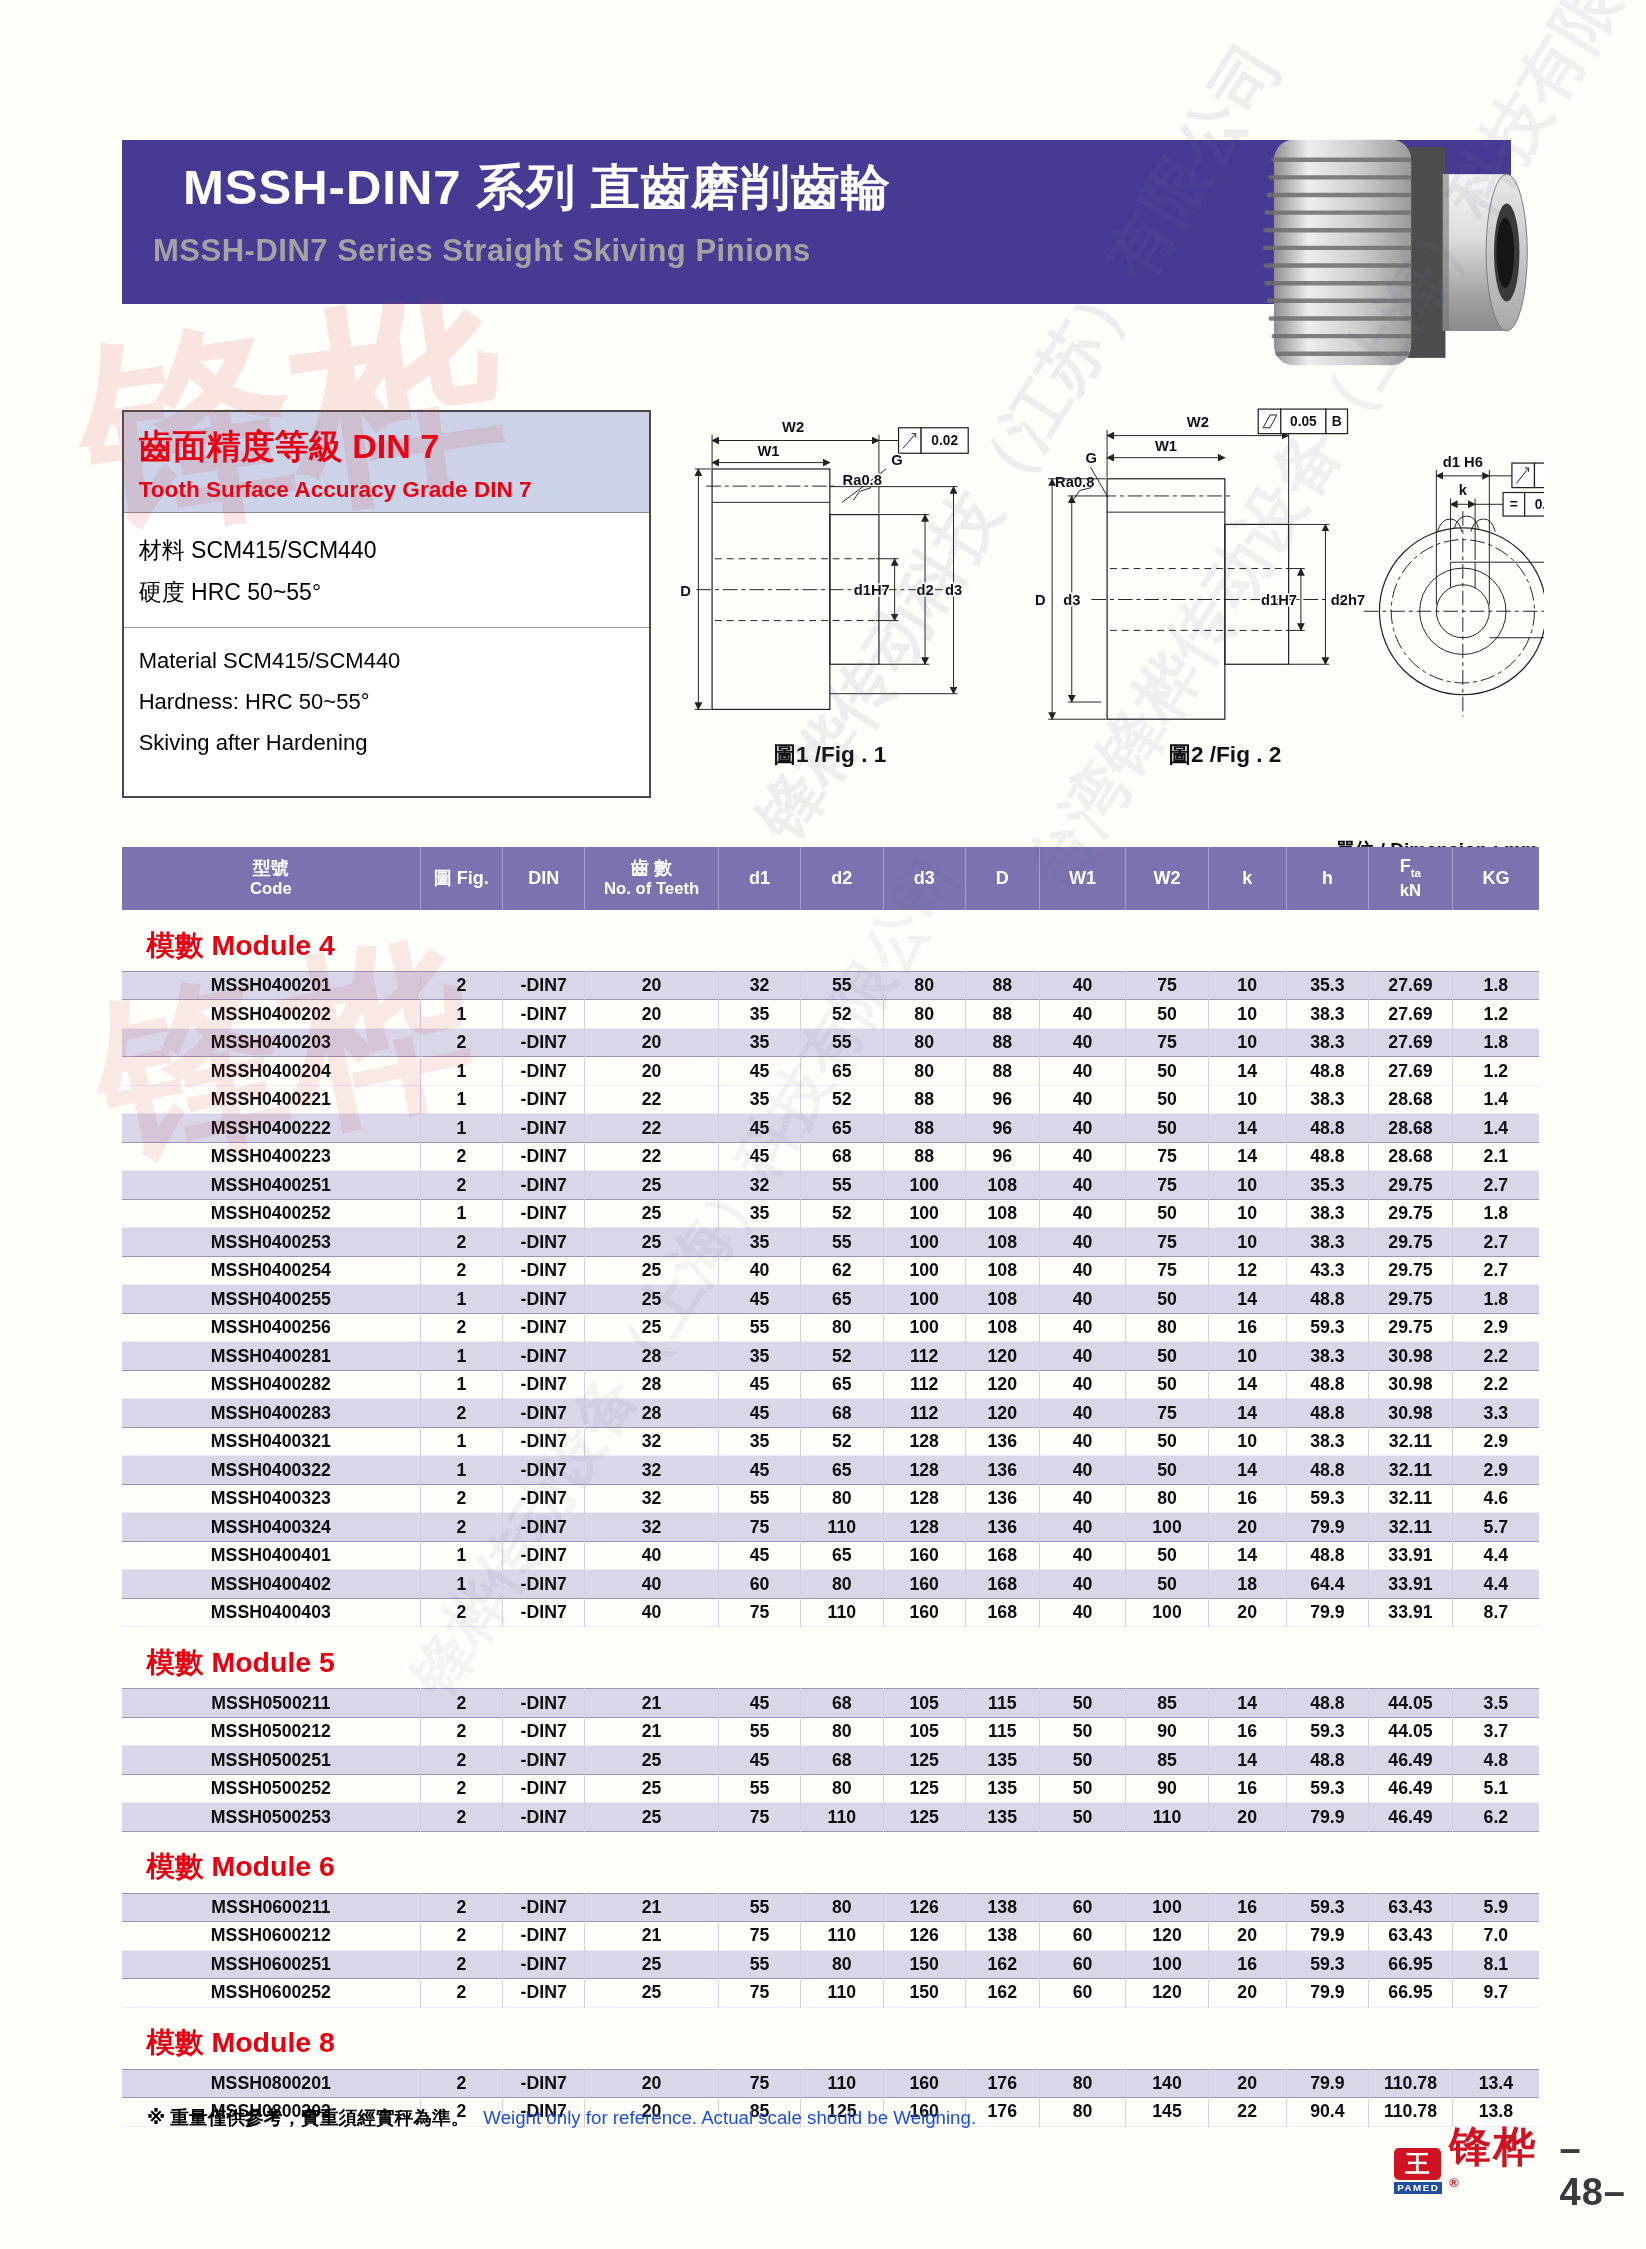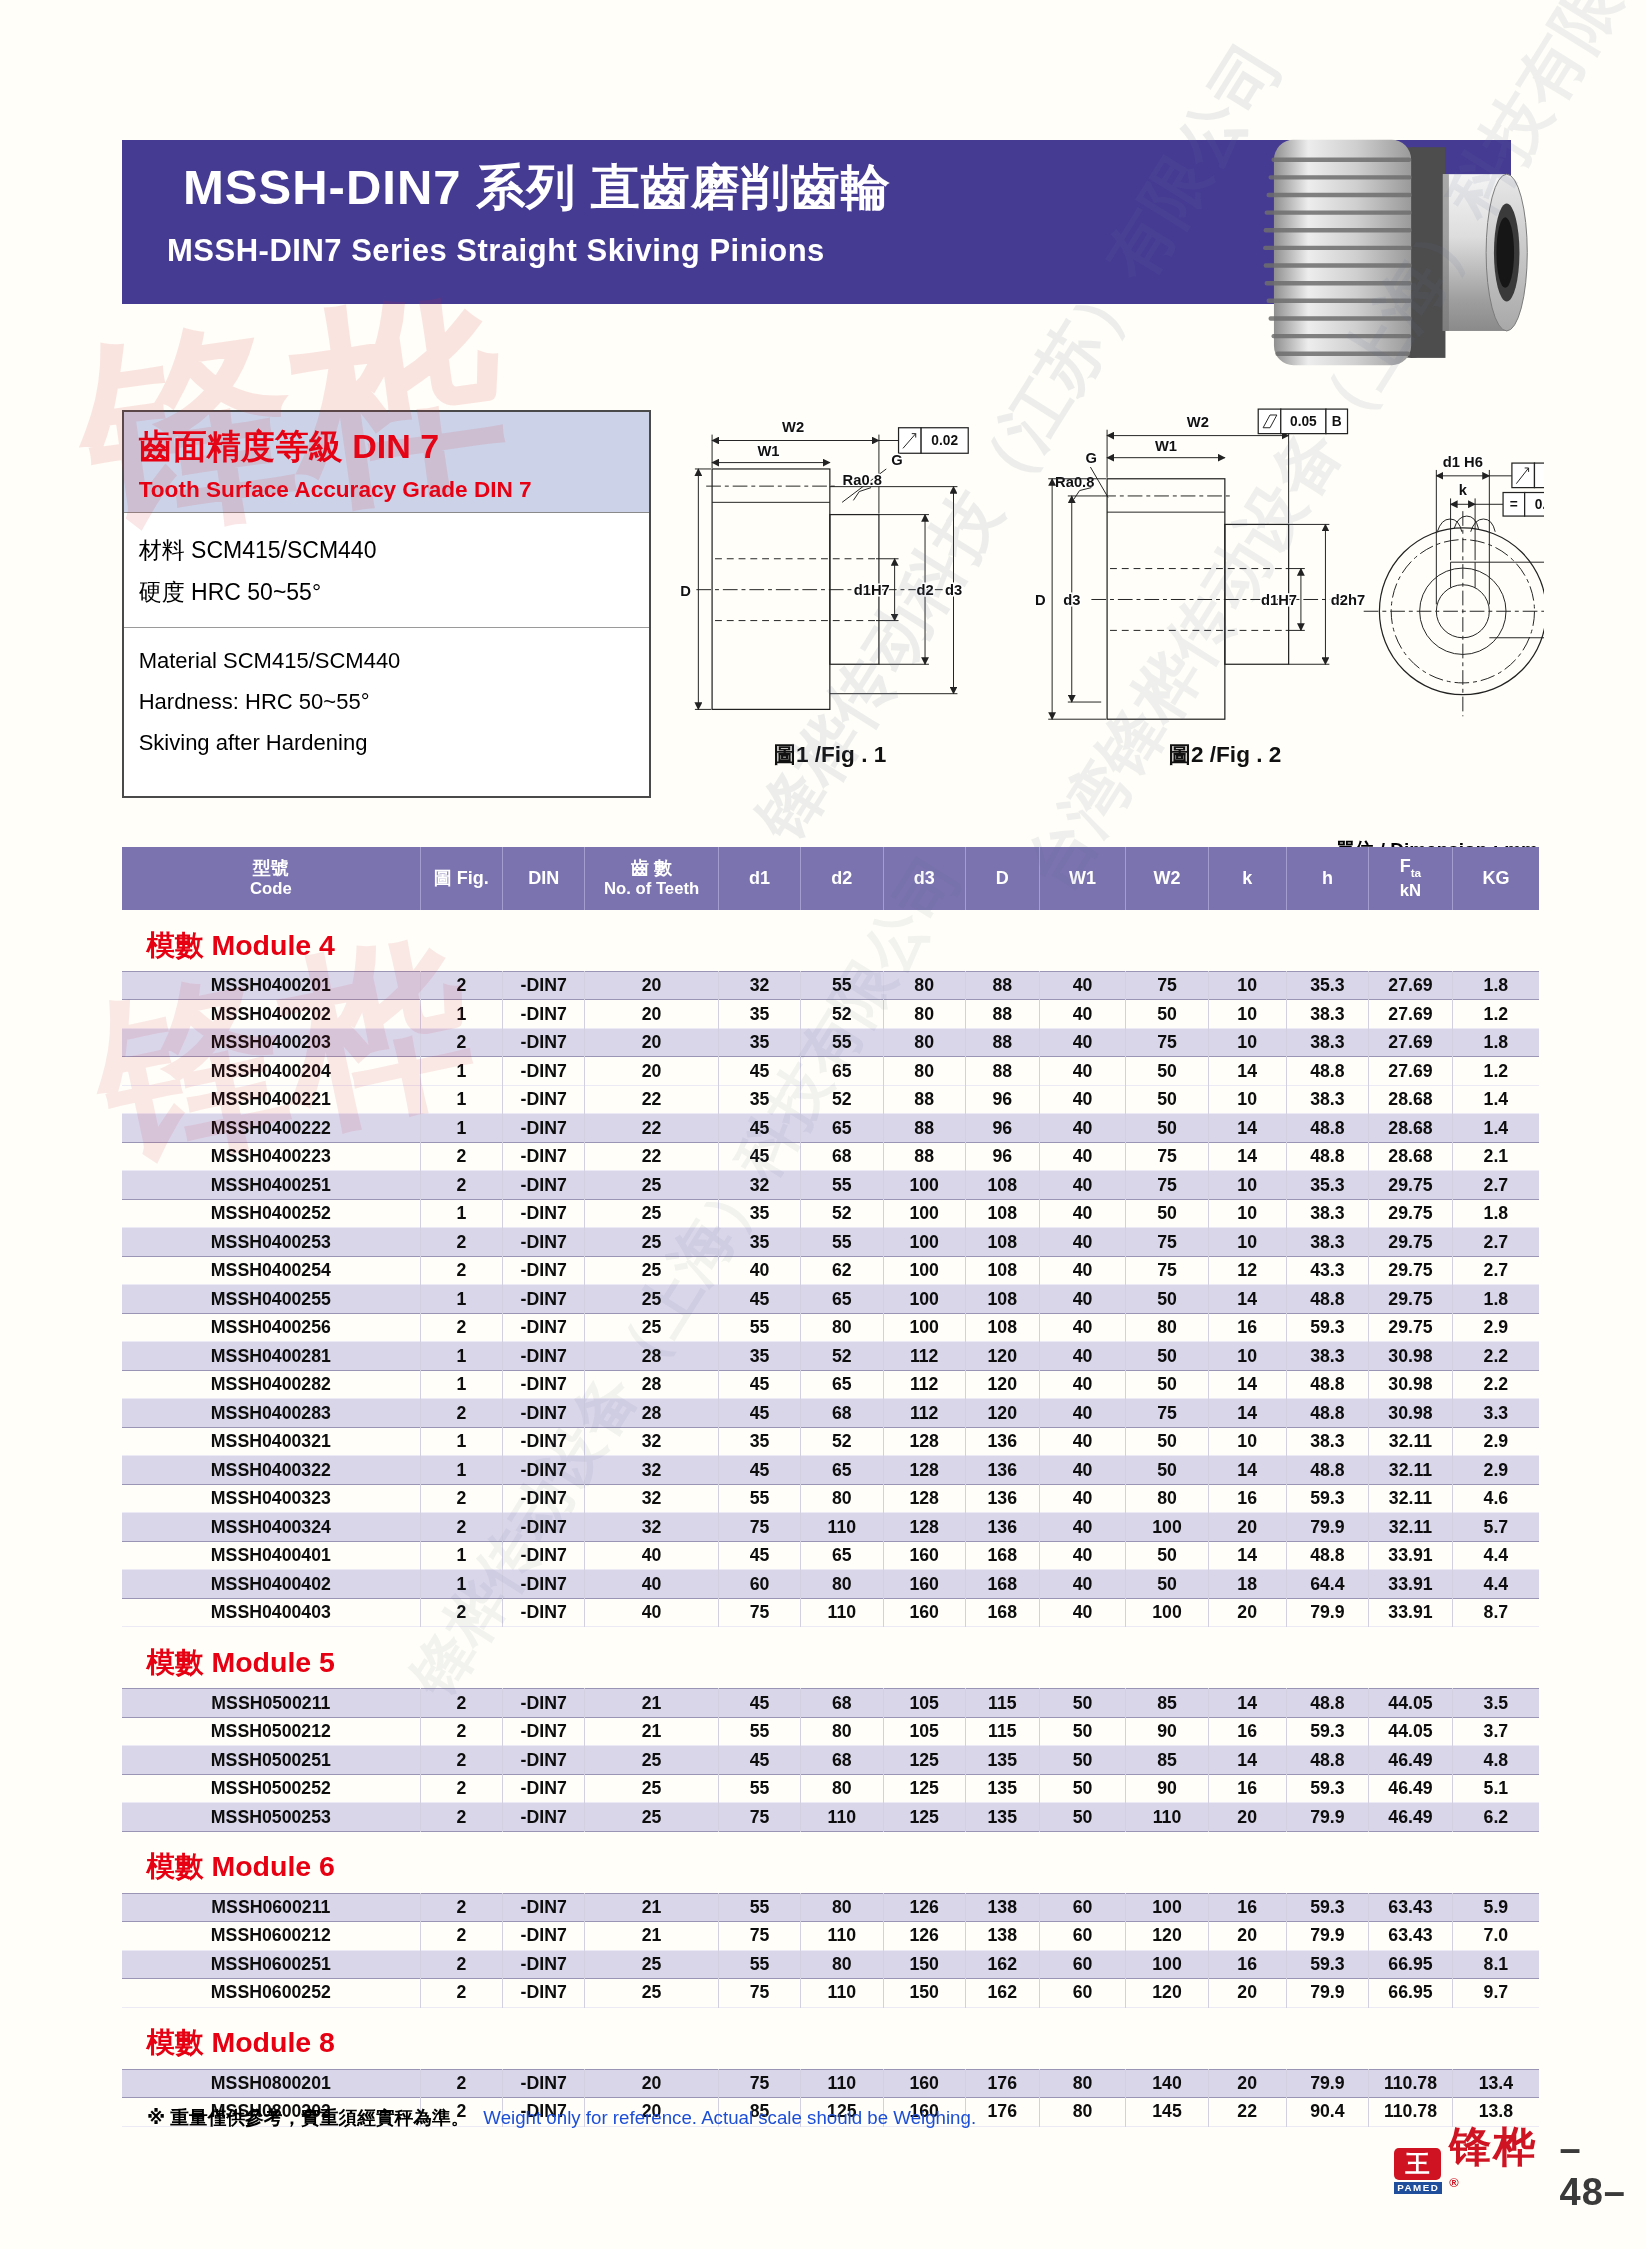--- a/index.html
+++ b/index.html
@@ -2,21 +2,21 @@
 <html style="font-size:7.9px"><head>
 <meta charset="utf-8">
 <style>
   html,body{margin:0;padding:0;background:#ffffff;}
   body{font-family:"Liberation Sans","DejaVu Sans",sans-serif;color:#111;}
   #page{position:relative;width:1647px;height:2250px;background:#fffef8;overflow:hidden;}
 
   
   .banner{position:absolute;left:122px;top:140px;width:1389px;height:164px;background:#463b93;z-index:2;}
   .banner-title{position:absolute;left:61px;top:14.7px;font-size:49px;font-weight:bold;color:#ffffff;letter-spacing:1px;white-space:nowrap;}
-  .banner-sub{position:absolute;left:45px;top:93px;font-size:31px;font-weight:bold;color:#ffffff;letter-spacing:0.5px;white-space:nowrap;text-align:right;}
+  .banner-sub{position:absolute;left:31px;top:93px;font-size:31px;font-weight:bold;color:#a3a3a3;letter-spacing:0.5px;white-space:nowrap;text-align:right;}
   .gear-photo{position:absolute;left:1247px;top:115px;width:294px;height:280px;z-index:3;}
 
   
   .info-box{position:absolute;left:122px;top:410px;width:529px;height:388px;border:2px solid #4a4a4a;box-sizing:border-box;background:#ffffff;z-index:2;}
   .info-head{background:#ccd3e8;padding:11.8px 14.7px 9.8px 14.7px;border-bottom:1px solid #8a8a8a;}
   .info-title{font-size:34px;font-weight:bold;color:#e60012;white-space:nowrap;}
   .info-subtitle{font-size:22.6px;font-weight:bold;color:#e60012;margin-top:6.9px;white-space:nowrap;}
   .info-zh{padding:16.7px 14.7px 12.8px 14.7px;border-bottom:1px solid #9a9a9a;}
   .info-zh div{font-size:23px;font-weight:500;line-height:1.82;color:#000;}
   .info-en{padding:13.7px 14.7px 0 14.7px;}

